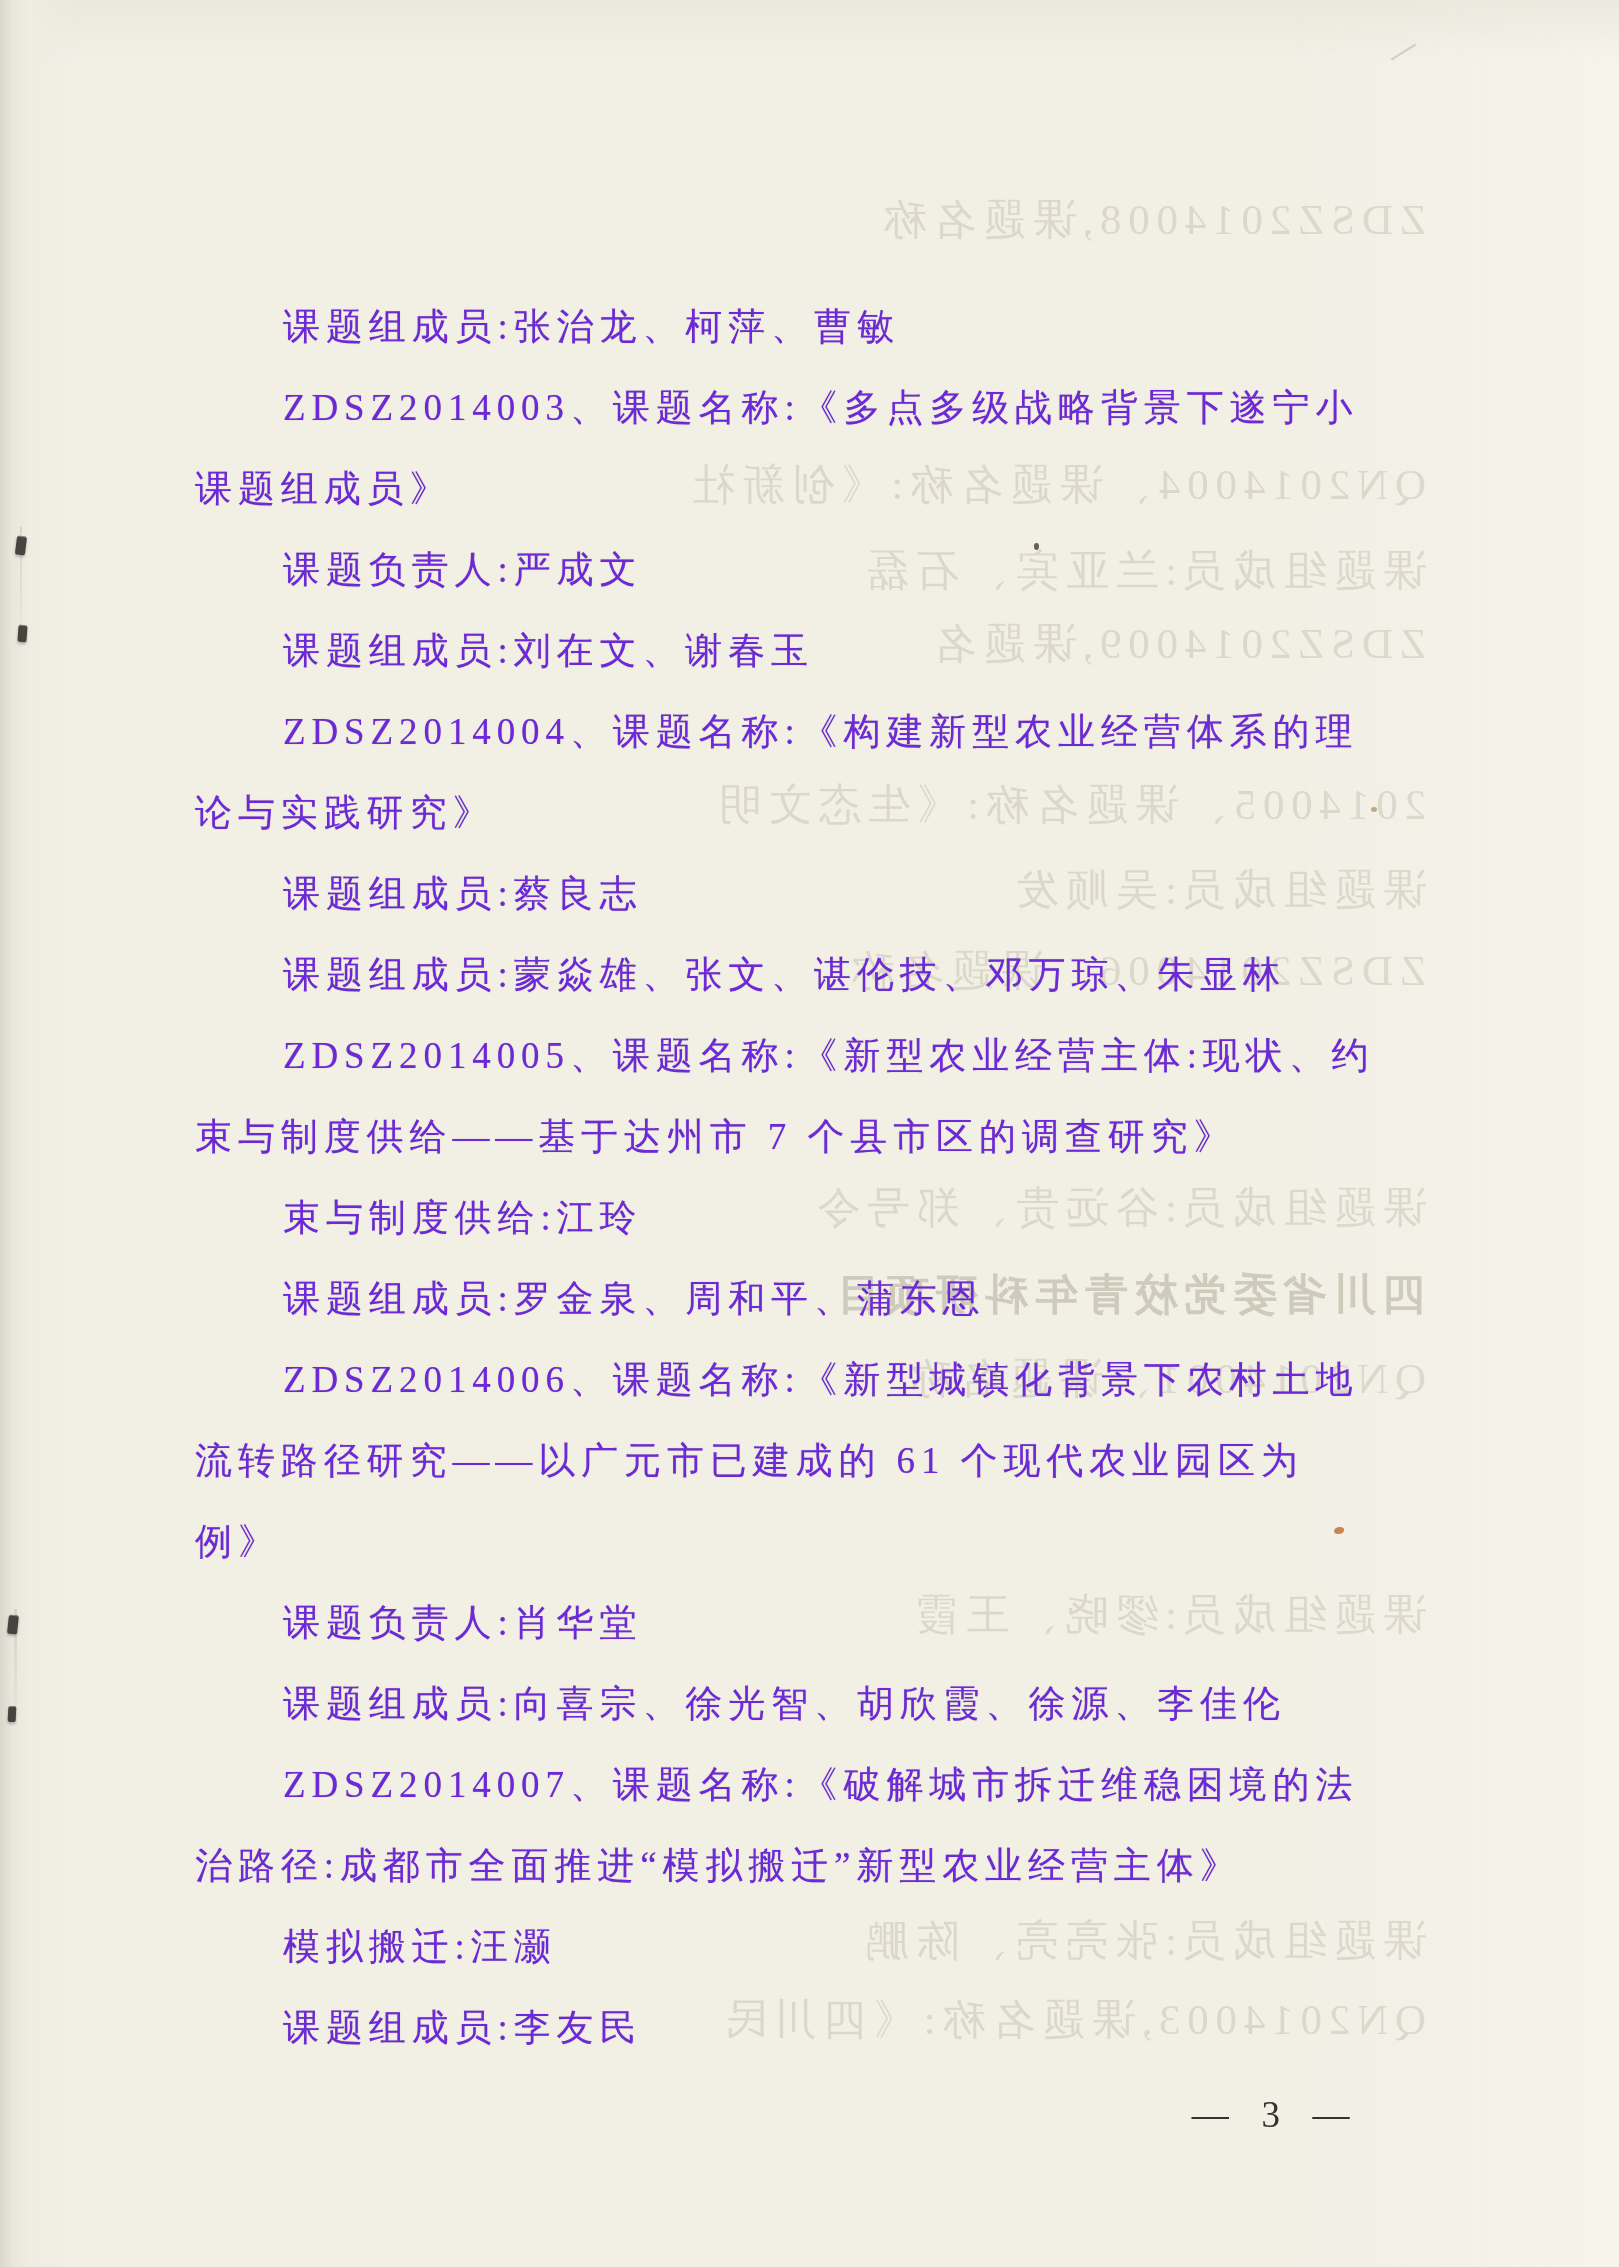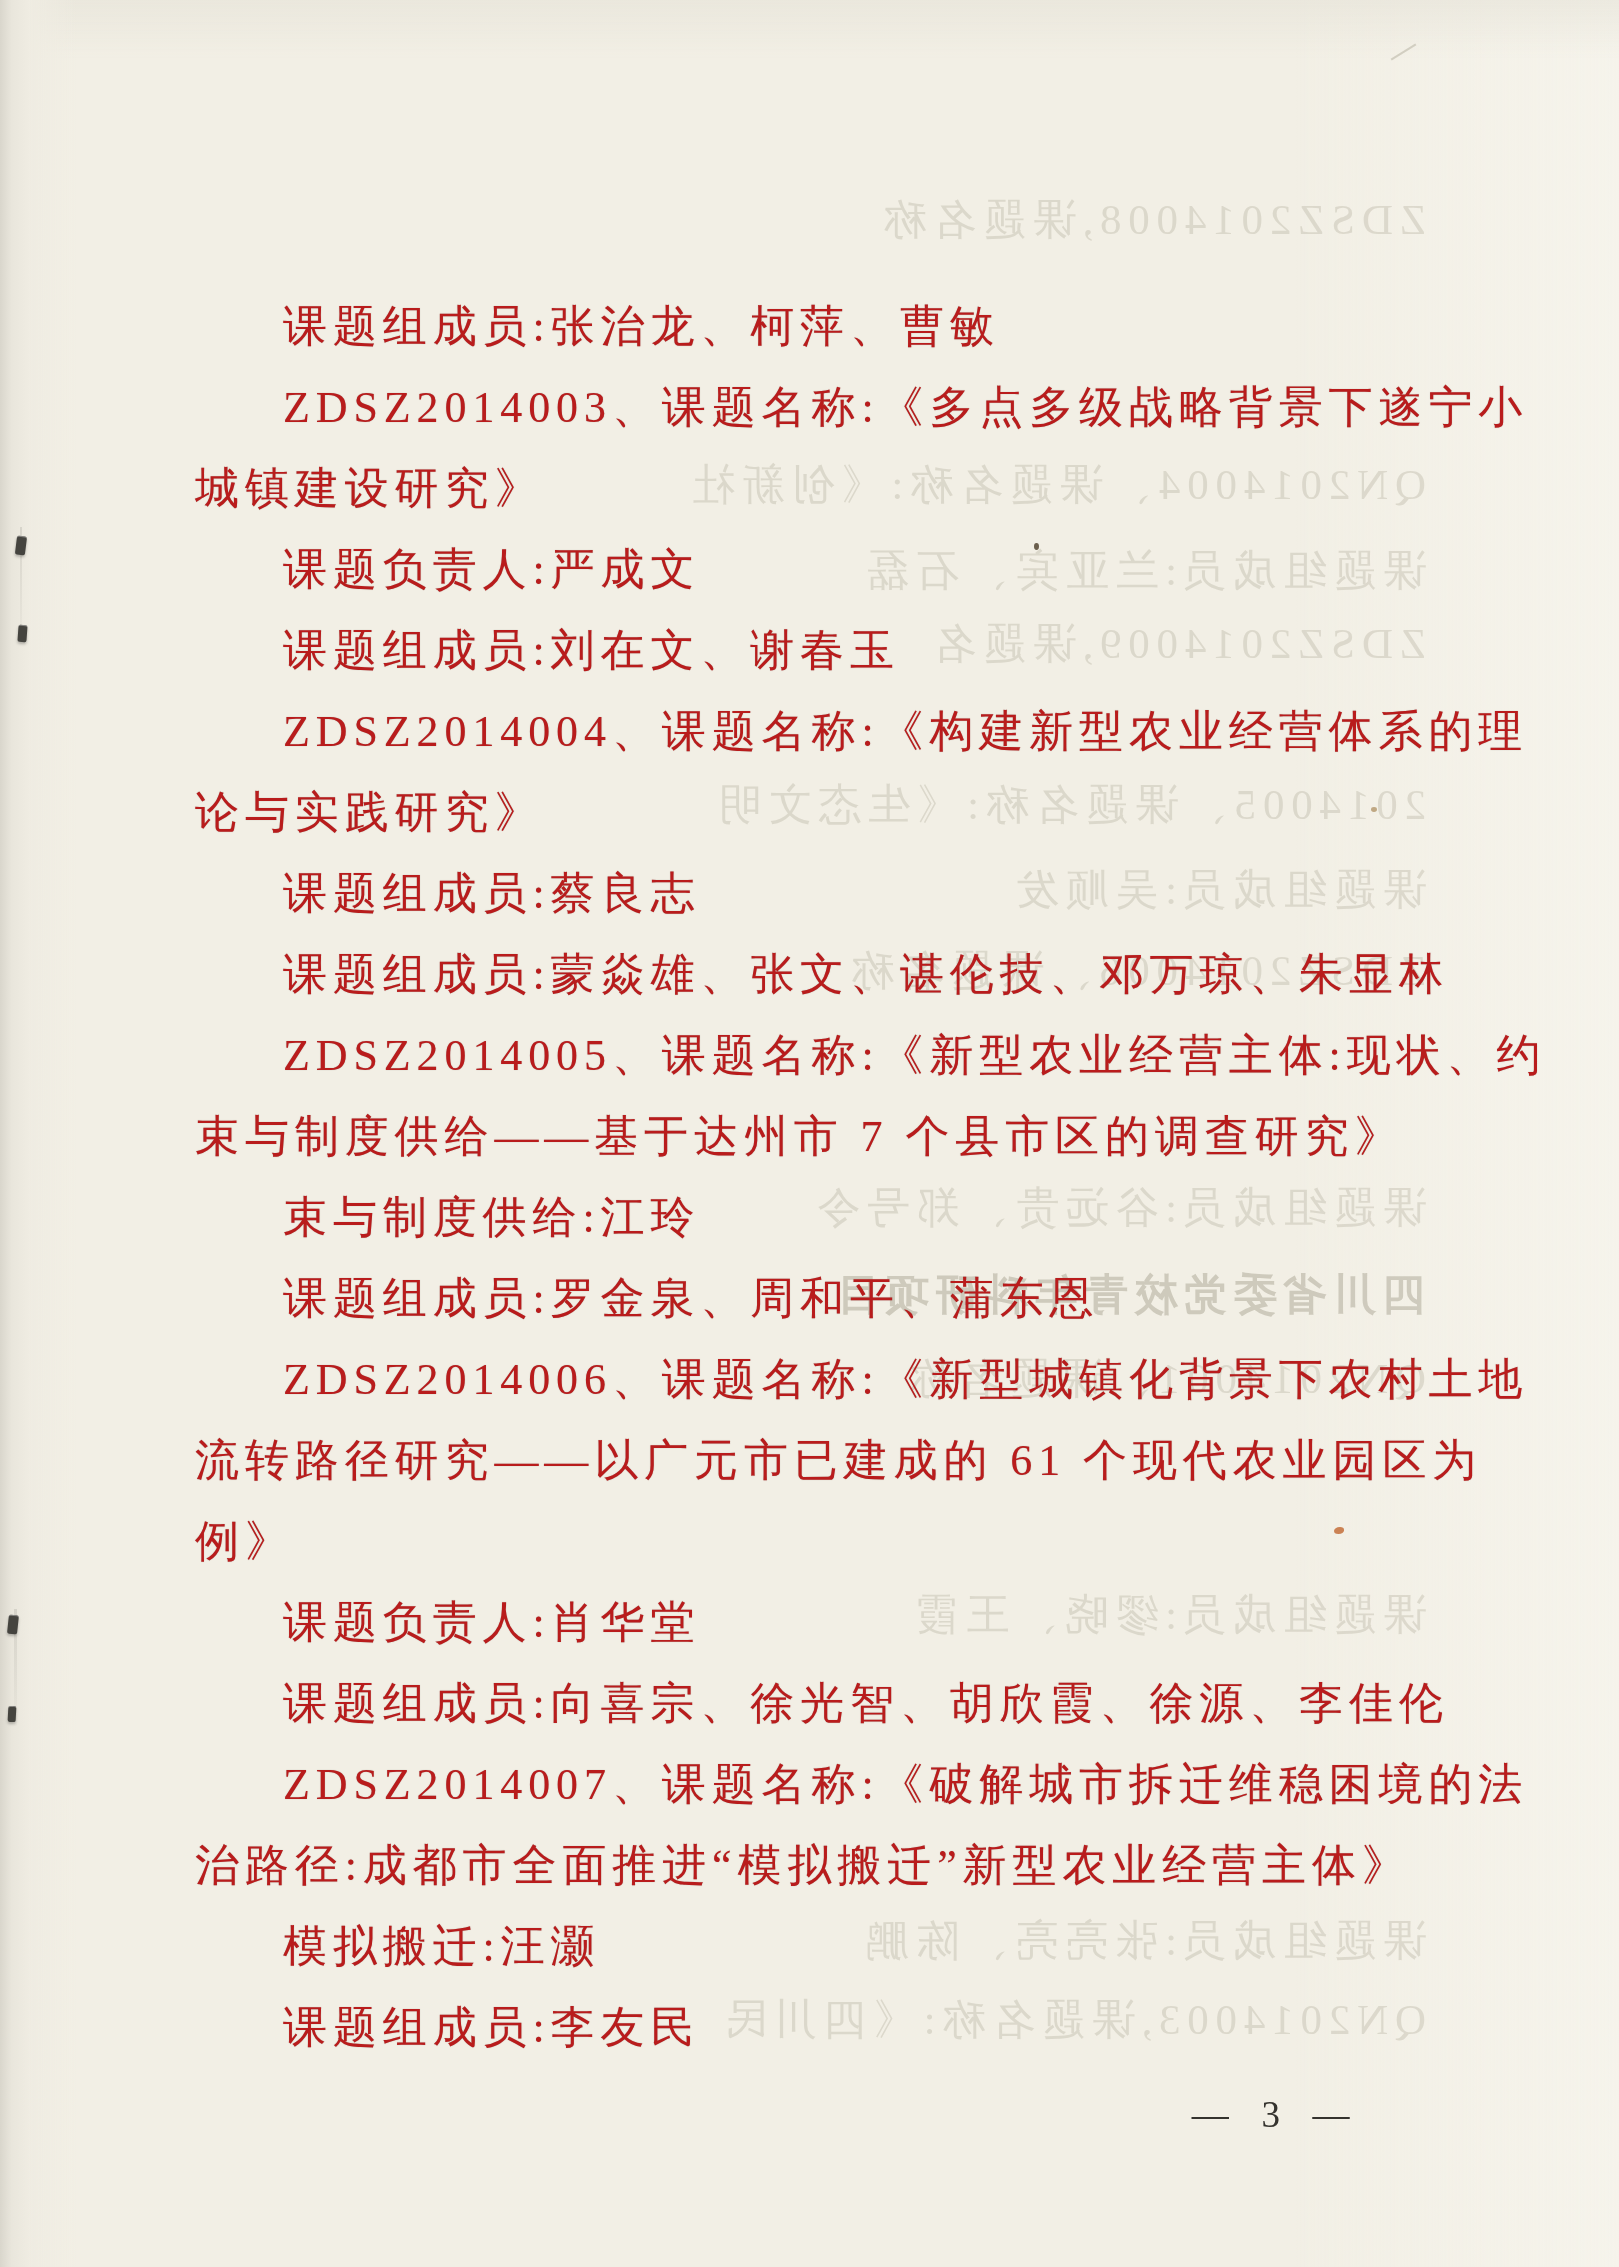--- a/index.html
+++ b/index.html
@@ -7,22 +7,22 @@
     width:1620px;height:2267px;position:relative;overflow:hidden;
     font-family:"Liberation Serif","DejaVu Serif",serif;
     background:
       linear-gradient(90deg, #d9d6cc 0px, #e9e6dc 11.7px, #efece2 29px, rgba(242,239,229,0) 76px),
       linear-gradient(180deg, rgba(228,225,214,0.55) 0px, rgba(242,239,229,0) 59px),
       linear-gradient(90deg, rgba(242,239,229,0) 80%, rgba(246,244,236,0.9) 100%),
       #f2efe5;
   }
   .content{position:absolute;left:195px;top:286px;width:1231px;}
   .line{
-    height:81px;line-height:81px;font-size:44px;letter-spacing:5.9px;
-    color:#b91c1c;white-space:nowrap;overflow:visible;
+    height:81px;line-height:81px;font-size:37px;letter-spacing:5.9px;
+    color:#6d28d9;white-space:nowrap;overflow:visible;
     text-shadow:0 0 1px rgba(46,44,40,0.35);
   }
   .line.indent{padding-left:88px;}
   .page-number{
     position:absolute;left:1179px;top:2085px;width:195px;height:59px;
     line-height:59px;text-align:center;font-size:37px;letter-spacing:11.7px;
     color:#35332e;white-space:nowrap;
   }
   
   .bleed{
@@ -69,21 +69,21 @@
   <div class="bleed b9 bold">四川省委党校青年科研项目</div>
   <div class="bleed b10">QN2014001、课题名称</div>
   <div class="bleed b11">课题组成员:缪晓、王霞</div>
   <div class="bleed b12">课题组成员:张亮亮、陈鹏</div>
   <div class="bleed b13">QN2014003,课题名称:《四川民</div>
 </div>
 
 <div class="content">
   <div class="line indent">课题组成员:张治龙、柯萍、曹敏</div>
   <div class="line indent">ZDSZ2014003、课题名称:《多点多级战略背景下遂宁小</div>
-  <div class="line">城镇建设研究》</div>
+  <div class="line">课题组成员》</div>
   <div class="line indent">课题负责人:严成文</div>
   <div class="line indent">课题组成员:刘在文、谢春玉</div>
   <div class="line indent">ZDSZ2014004、课题名称:《构建新型农业经营体系的理</div>
   <div class="line">论与实践研究》</div>
   <div class="line indent">课题组成员:蔡良志</div>
   <div class="line indent">课题组成员:蒙焱雄、张文、谌伦技、邓万琼、朱显林</div>
   <div class="line indent">ZDSZ2014005、课题名称:《新型农业经营主体:现状、约</div>
   <div class="line">束与制度供给——基于达州市 7 个县市区的调查研究》</div>
   <div class="line indent">束与制度供给:江玲</div>
   <div class="line indent">课题组成员:罗金泉、周和平、蒲东恩</div>

